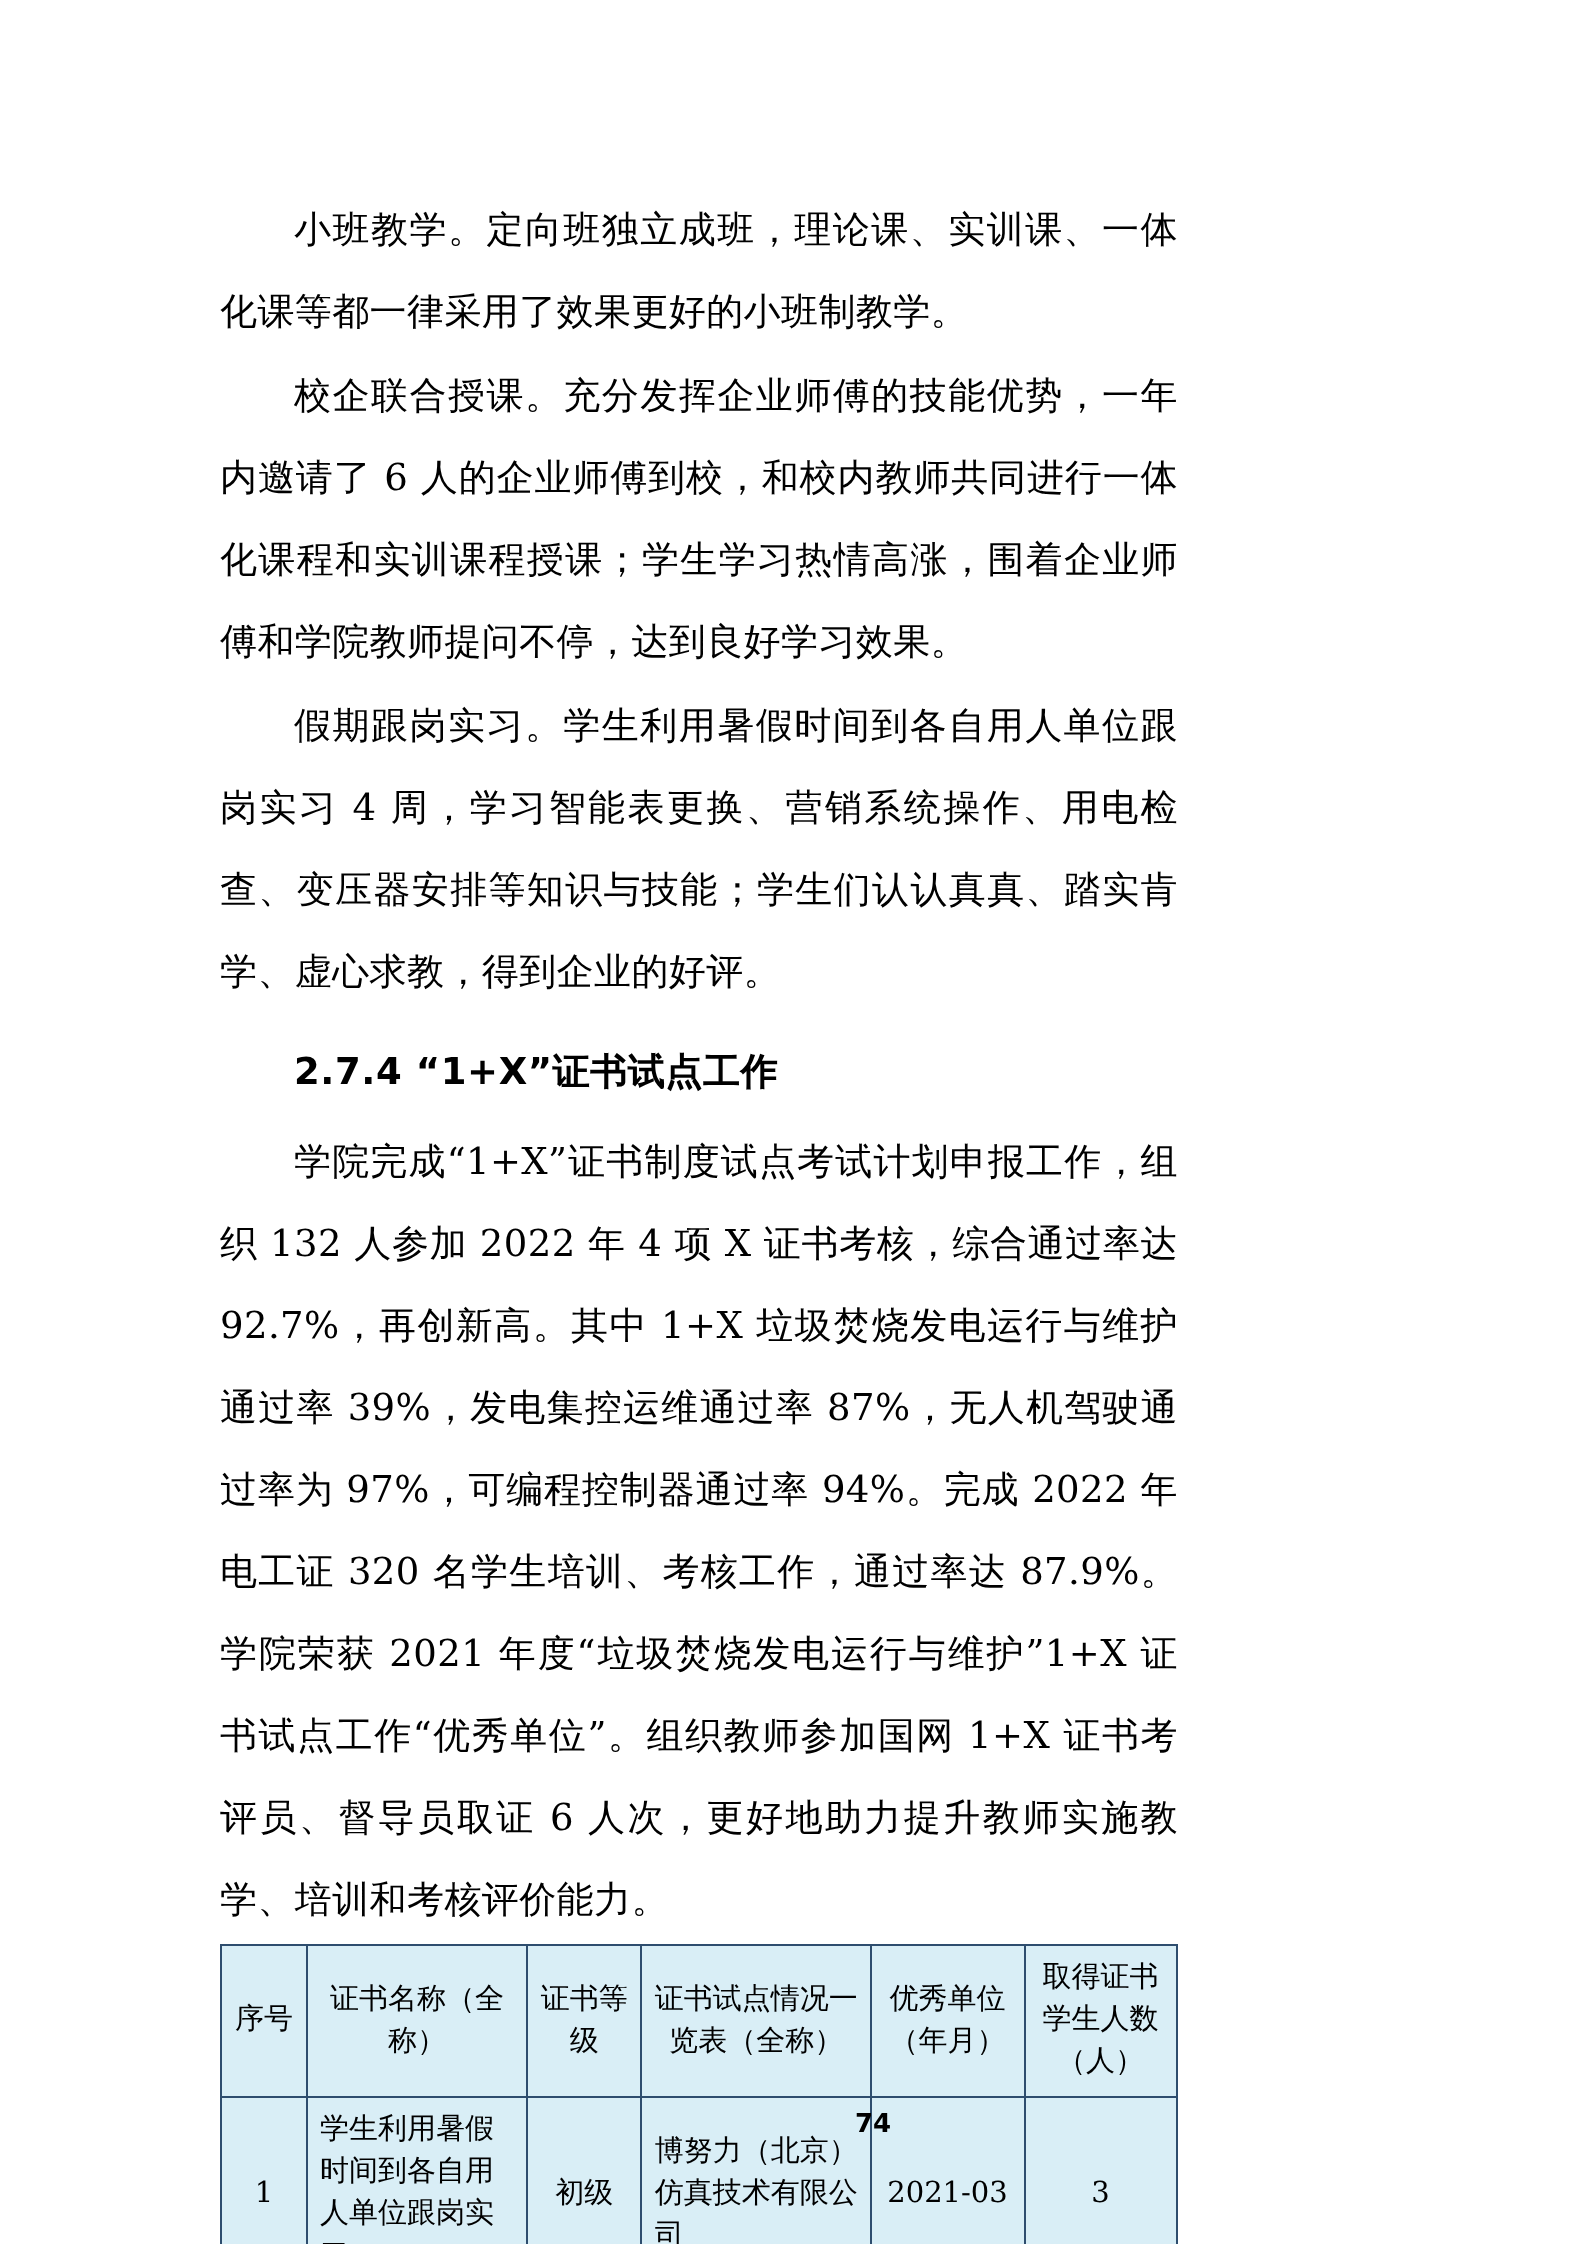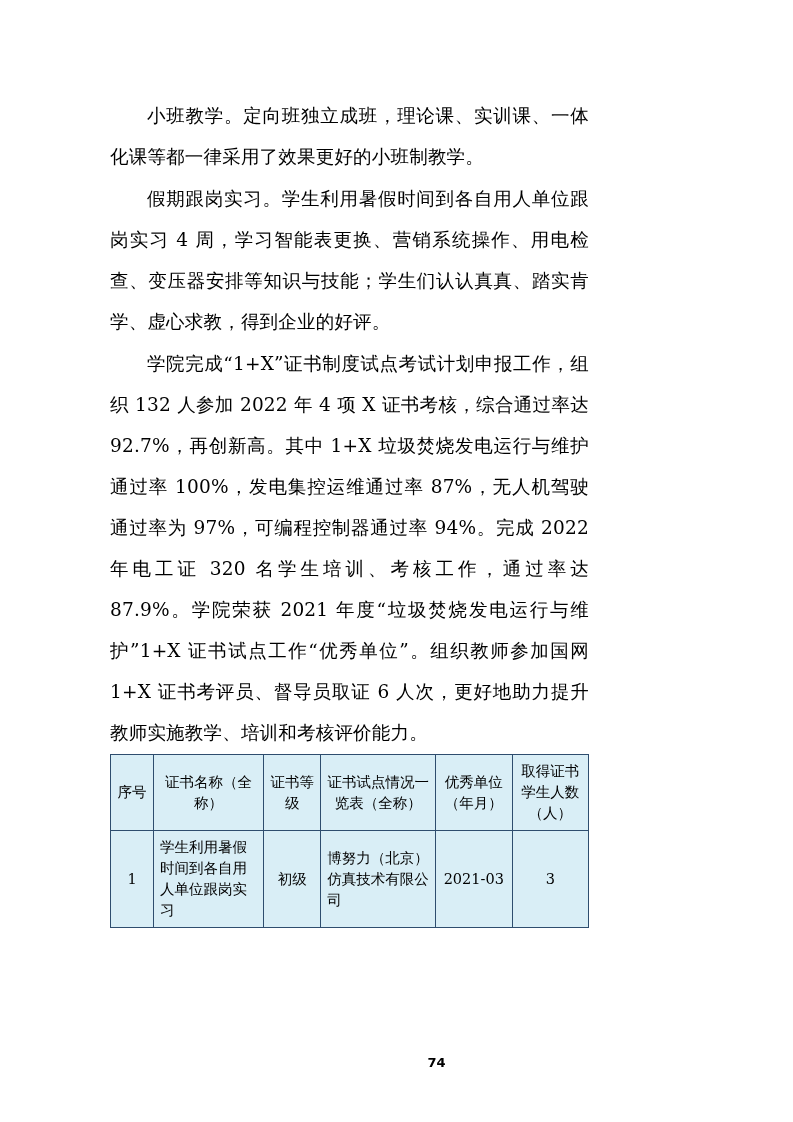--- a/index.html
+++ b/index.html
@@ -88,24 +88,26 @@
     color: #000;
     padding-left: 40px;
   }
 </style>
 </head>
 <body>
 
 <div class="page">
 
   <p class="para">小班教学。定向班独立成班，理论课、实训课、一体化课等都一律采用了效果更好的小班制教学。</p>
+  <p class="para">校企联合授课。充分发挥企业师傅的技能优势，一年内邀请了 6 人的企业师傅到校，和校内教师共同进行一体化课程和实训课程授课；学生学习热情高涨，围着企业师傅和学院教师提问不停，达到良好学习效果。</p>
   <p class="para">假期跟岗实习。学生利用暑假时间到各自用人单位跟岗实习 4 周，学习智能表更换、营销系统操作、用电检查、变压器安排等知识与技能；学生们认认真真、踏实肯学、虚心求教，得到企业的好评。</p>
 
+  <h3 class="heading">2.7.4 “1+X”证书试点工作</h3>
 
-  <p class="para">学院完成“1+X”证书制度试点考试计划申报工作，组织 132 人参加 2022 年 4 项 X 证书考核，综合通过率达 92.7%，再创新高。其中 1+X 垃圾焚烧发电运行与维护通过率 100%，发电集控运维通过率 87%，无人机驾驶通过率为 97%，可编程控制器通过率 94%。完成 2022 年电工证 320 名学生培训、考核工作，通过率达 87.9%。学院荣获 2021 年度“垃圾焚烧发电运行与维护”1+X 证书试点工作“优秀单位”。组织教师参加国网 1+X 证书考评员、督导员取证 6 人次，更好地助力提升教师实施教学、培训和考核评价能力。</p>
+  <p class="para">学院完成“1+X”证书制度试点考试计划申报工作，组织 132 人参加 2022 年 4 项 X 证书考核，综合通过率达 92.7%，再创新高。其中 1+X 垃圾焚烧发电运行与维护通过率 39%，发电集控运维通过率 87%，无人机驾驶通过率为 97%，可编程控制器通过率 94%。完成 2022 年电工证 320 名学生培训、考核工作，通过率达 87.9%。学院荣获 2021 年度“垃圾焚烧发电运行与维护”1+X 证书试点工作“优秀单位”。组织教师参加国网 1+X 证书考评员、督导员取证 6 人次，更好地助力提升教师实施教学、培训和考核评价能力。</p>
 
 
   <table class="data-table">
     <colgroup>
       <col class="col1">
         <col class="col2">
         <col class="col3">
         <col class="col4">
         <col class="col5">
         <col class="col6">

